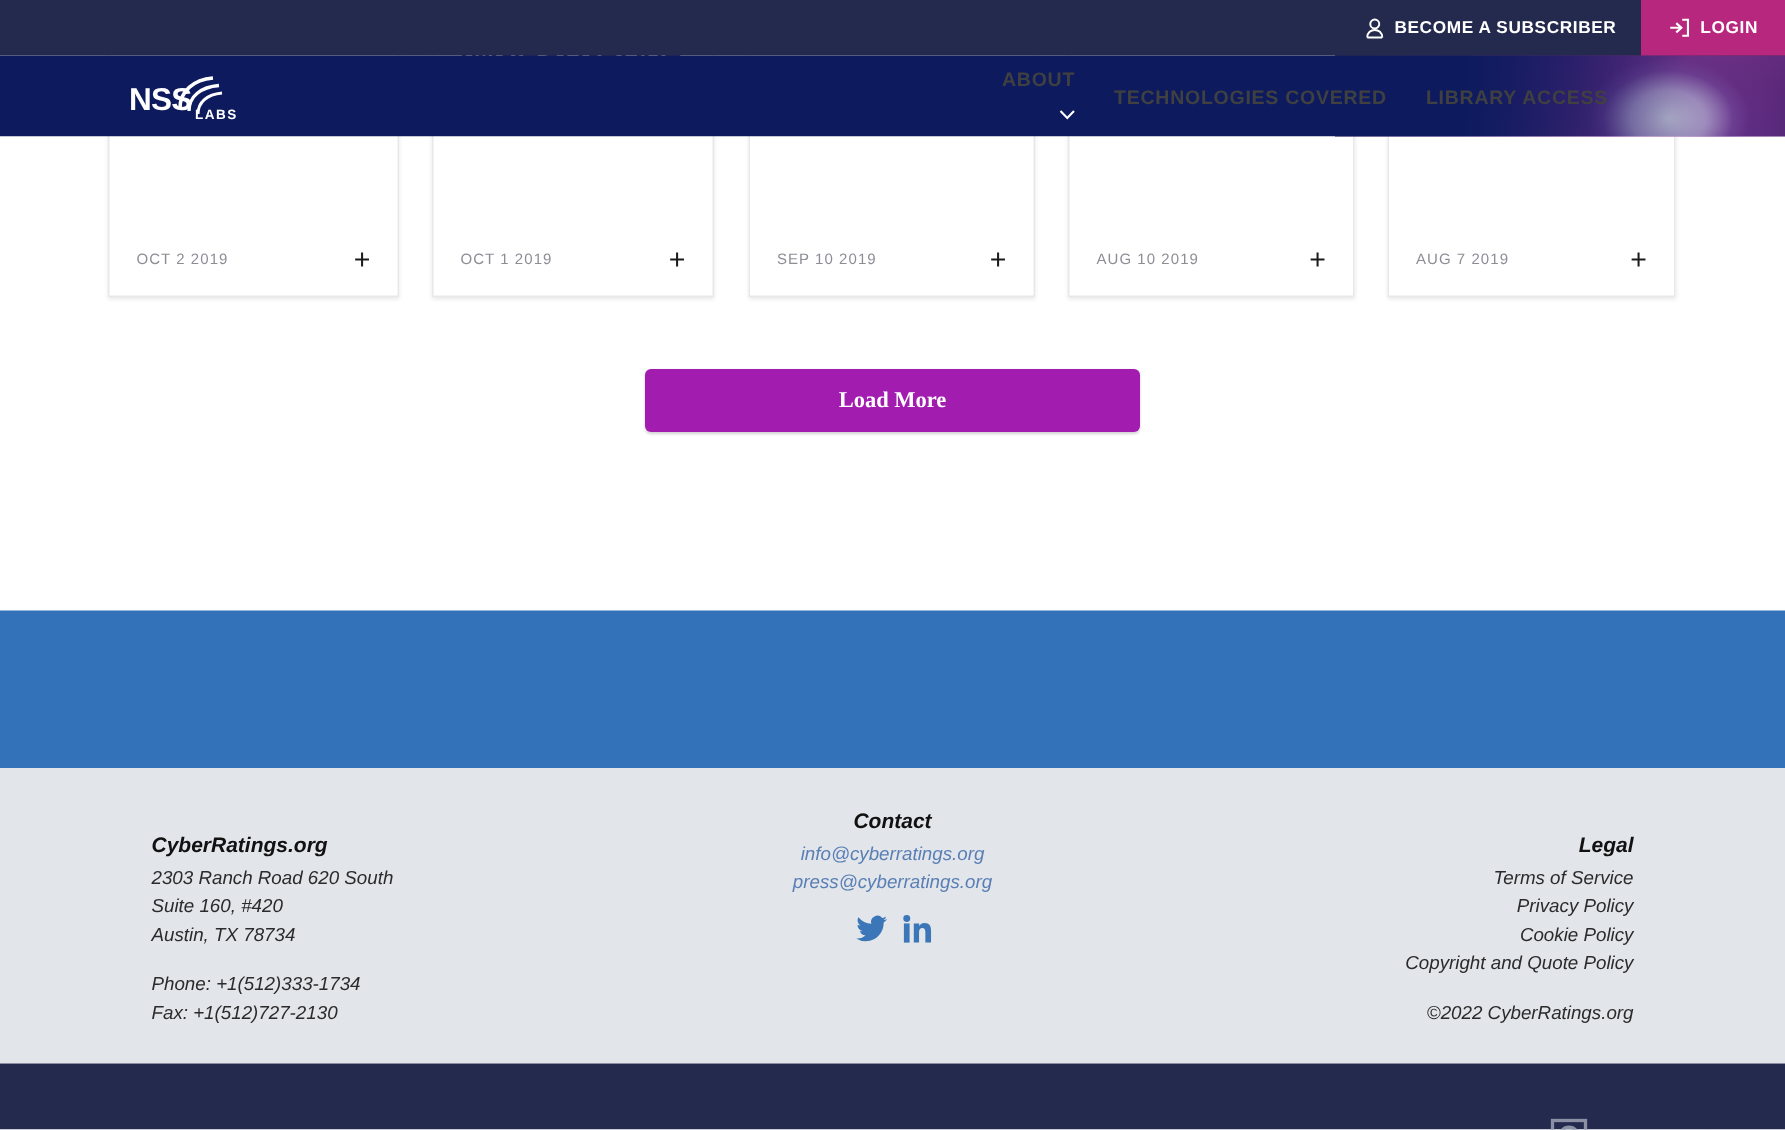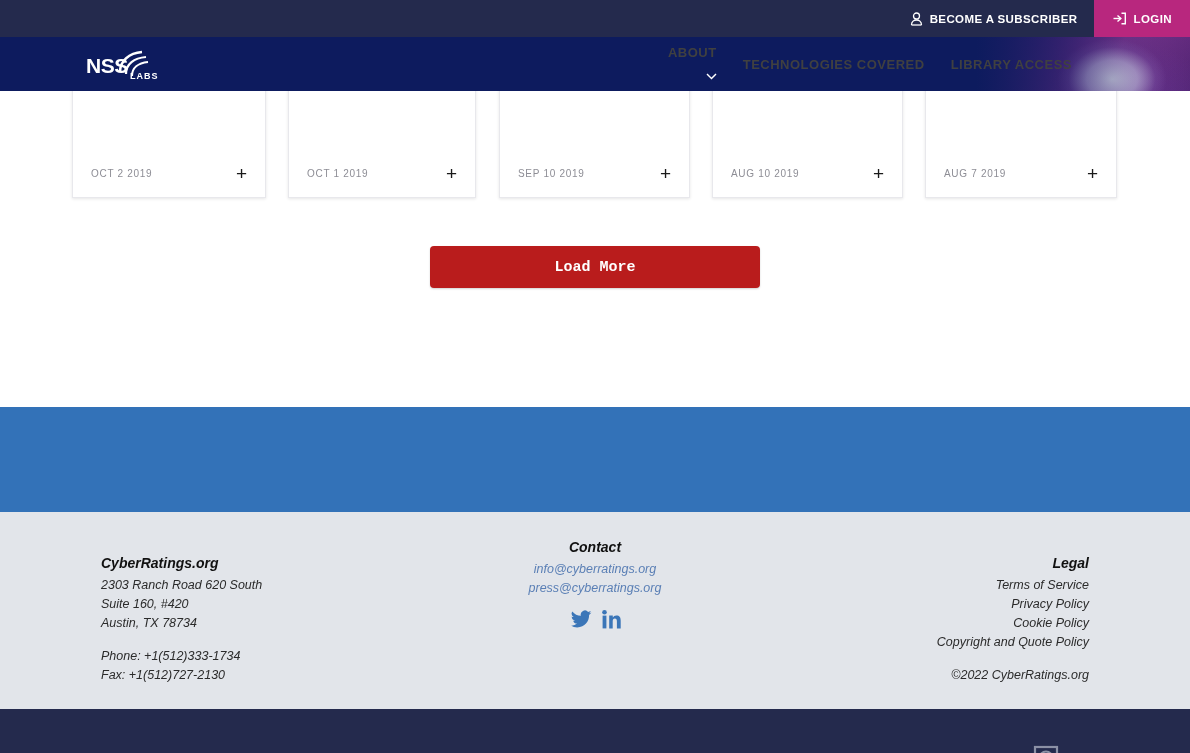--- a/index.html
+++ b/index.html
@@ -96,23 +96,23 @@
     text-transform:uppercase;
   }
   .card-plus {
     font-size:19px; color:#1a1a1a; line-height:1; font-weight:400;
     cursor:pointer; user-select:none;
   }
 
   
   .load-more {
     position:absolute; left:430px; top:246px; width:330px; height:42px;
-    background:#b91c1c; border:none; border-radius:4px;
+    background:#a21caf; border:none; border-radius:4px;
     color:#ffffff; font-size:15px; font-weight:bold;
-    font-family:Liberation Mono, monospace;
+    font-family:Liberation Serif, serif;
     cursor:pointer; z-index:12;
     box-shadow:0 1px 2px rgba(0,0,0,0.18);
   }
 
   
   .white-space { position:absolute; top:300px; left:0; width:1190px; height:107px; background:#ffffff; }
   .blue-band { position:absolute; top:407px; left:0; width:1190px; height:105px; background:#3372b8; }
 
   
   .footer {

